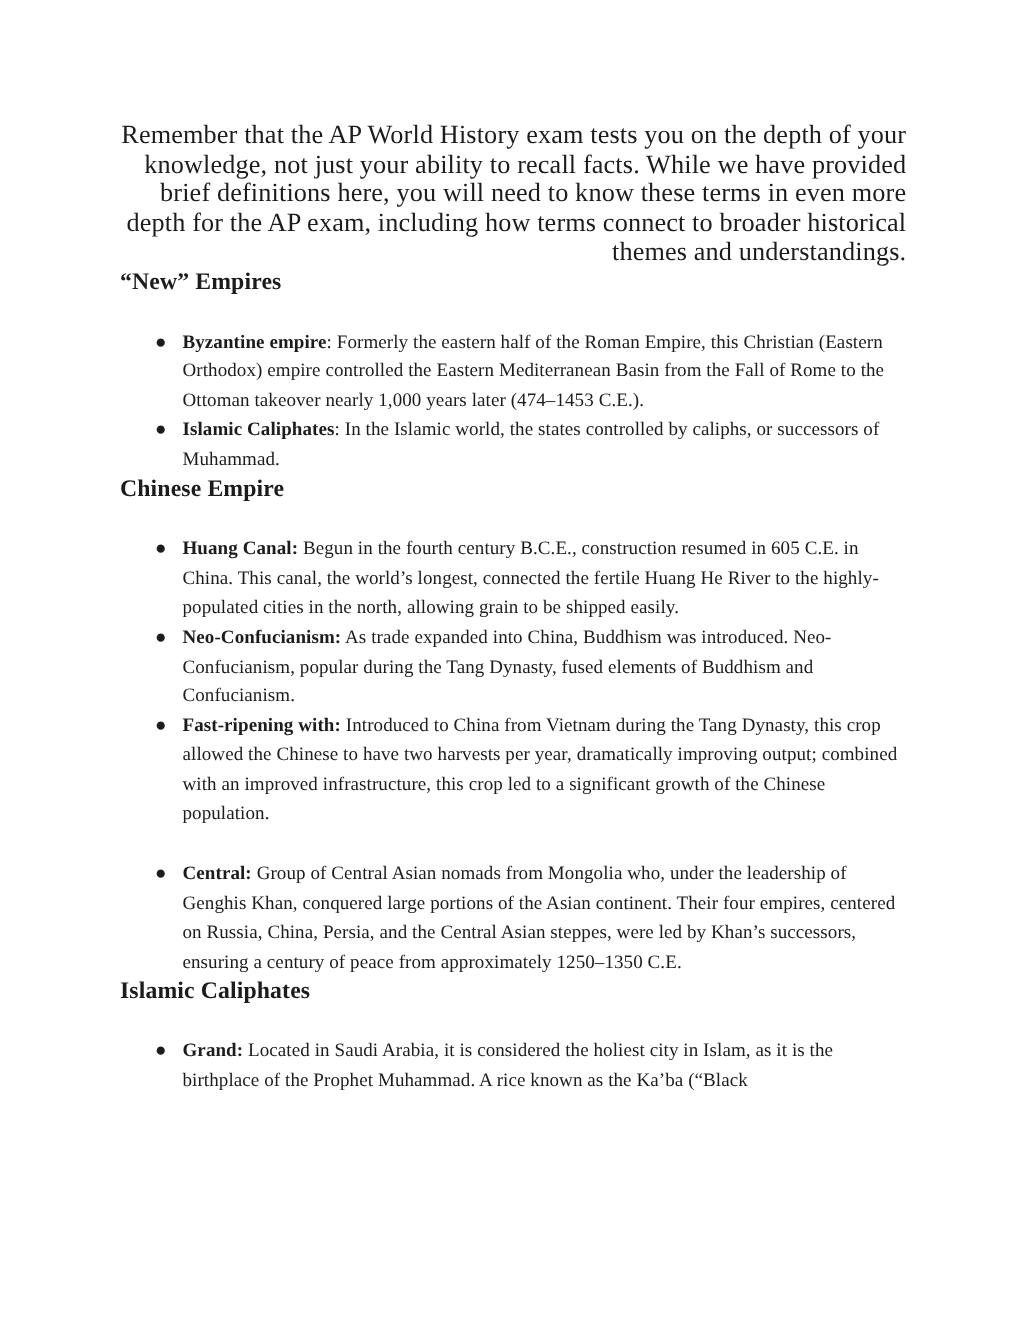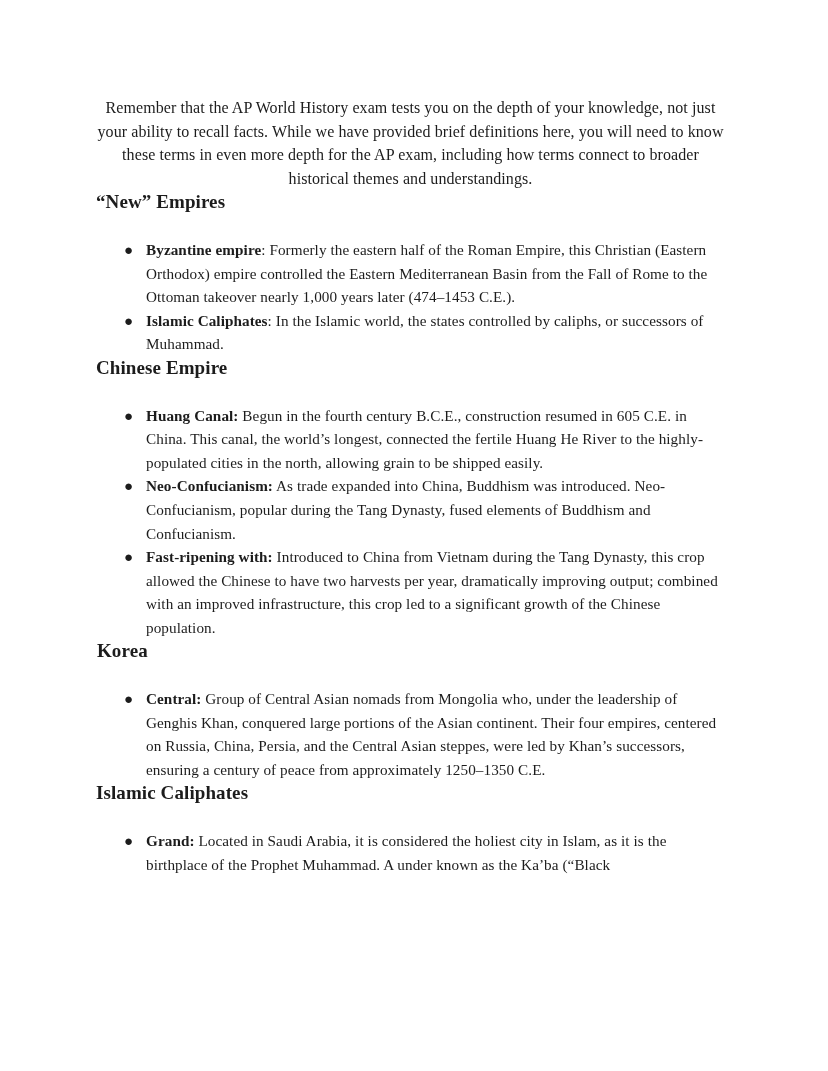--- a/index.html
+++ b/index.html
@@ -21,23 +21,23 @@
     background: #ffffff;
     overflow: hidden;
   }
   .content {
     position: absolute;
     left: 96px;
     top: 96px;
     width: 629px;
   }
   .para {
-    font-size: 16px;
+    font-size: 21px;
     line-height: 23.6px;
-    text-align: center;
+    text-align: right;
     margin: 0;
     letter-spacing: 0.005em;
   }
   .heading {
     font-size: 19px;
     line-height: 23.6px;
     font-weight: bold;
     margin: 0;
     letter-spacing: 0.005em;
   }
@@ -109,32 +109,31 @@
       <li>
         <span class="dot">●</span>
         <span class="li-text"><span class="term">Neo-Confucianism:</span><span> As trade expanded into China, Buddhism was introduced. Neo-Confucianism, popular during the Tang Dynasty, fused elements of Buddhism and Confucianism.</span></span>
       </li>
       <li>
         <span class="dot">●</span>
         <span class="li-text"><span class="term">Fast-ripening with:</span><span> Introduced to China from Vietnam during the Tang Dynasty, this crop allowed the Chinese to have two harvests per year, dramatically improving output; combined with an improved infrastructure, this crop led to a significant growth of the Chinese population.</span></span>
       </li>
     </ul>
 
-    <div class="heading gap-above indent">Korea</div>
 
     <ul class="bullets gap-above">
       <li>
         <span class="dot">●</span>
         <span class="li-text"><span class="term">Central:</span><span> Group of Central Asian nomads from Mongolia who, under the leadership of Genghis Khan, conquered large portions of the Asian continent. Their four empires, centered on Russia, China, Persia, and the Central Asian steppes, were led by Khan’s successors, ensuring a century of peace from approximately 1250–1350 C.E.</span></span>
       </li>
     </ul>
 
     <div class="heading gap-above">Islamic Caliphates</div>
 
     <ul class="bullets gap-above">
       <li>
         <span class="dot">●</span>
-        <span class="li-text"><span class="term">Grand:</span><span> Located in Saudi Arabia, it is considered the holiest city in Islam, as it is the birthplace of the Prophet Muhammad. A under known as the Ka’ba (“Black</span></span>
+        <span class="li-text"><span class="term">Grand:</span><span> Located in Saudi Arabia, it is considered the holiest city in Islam, as it is the birthplace of the Prophet Muhammad. A rice known as the Ka’ba (“Black</span></span>
       </li>
     </ul>
 
   </div>
 </div>
 
 </body></html>

